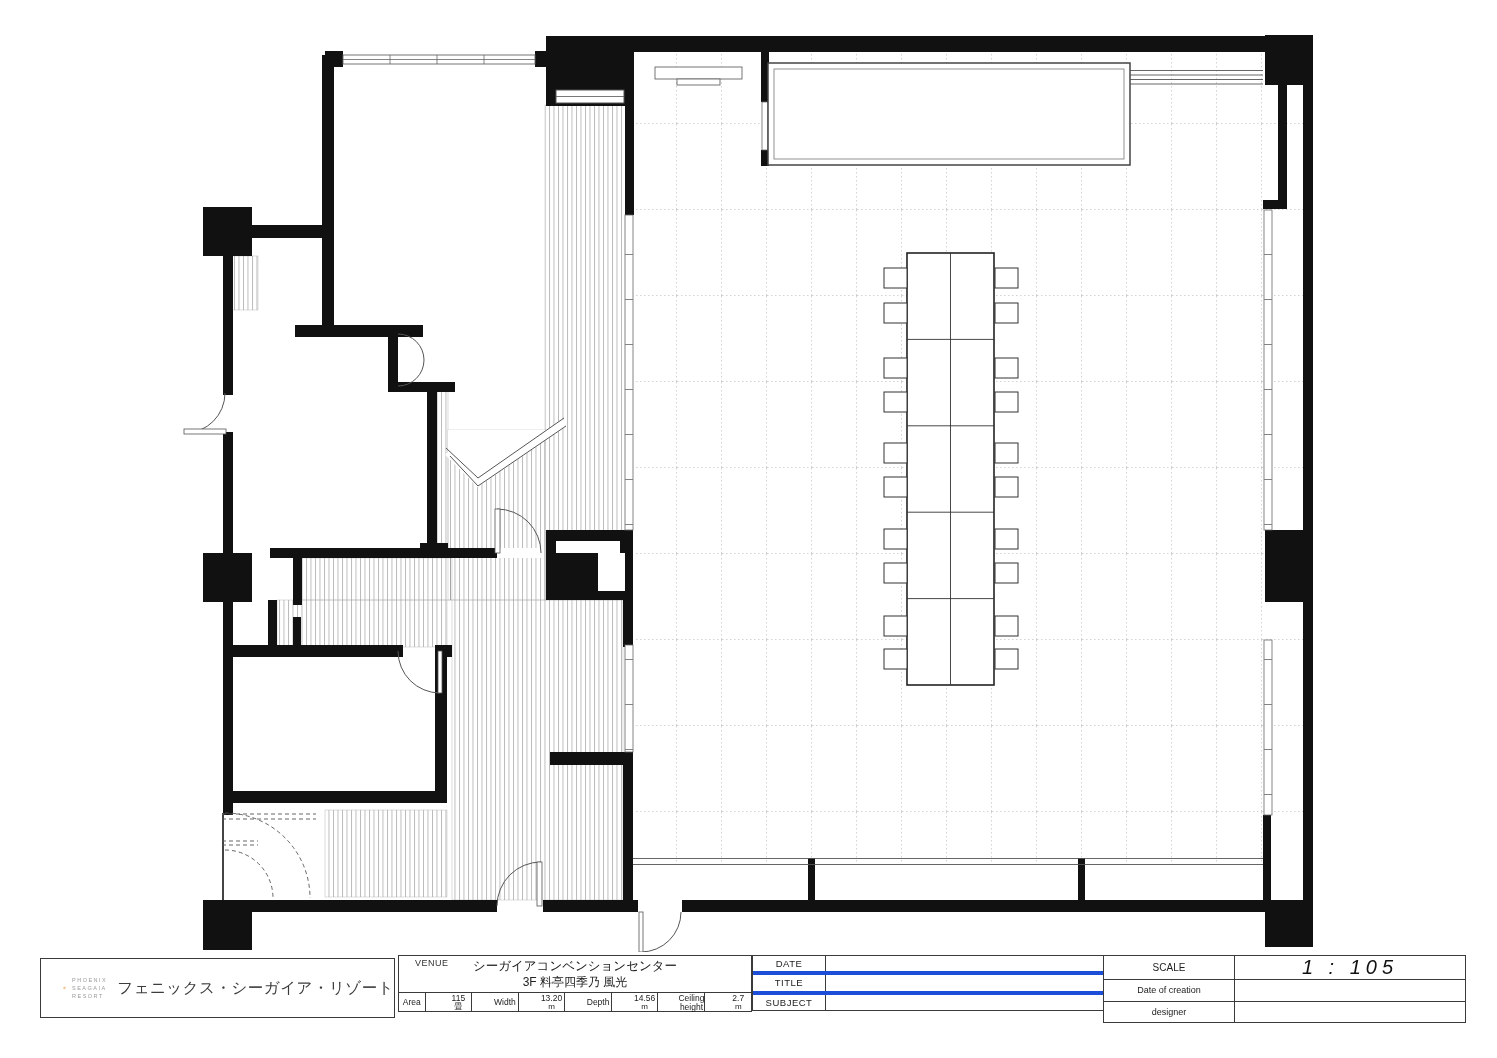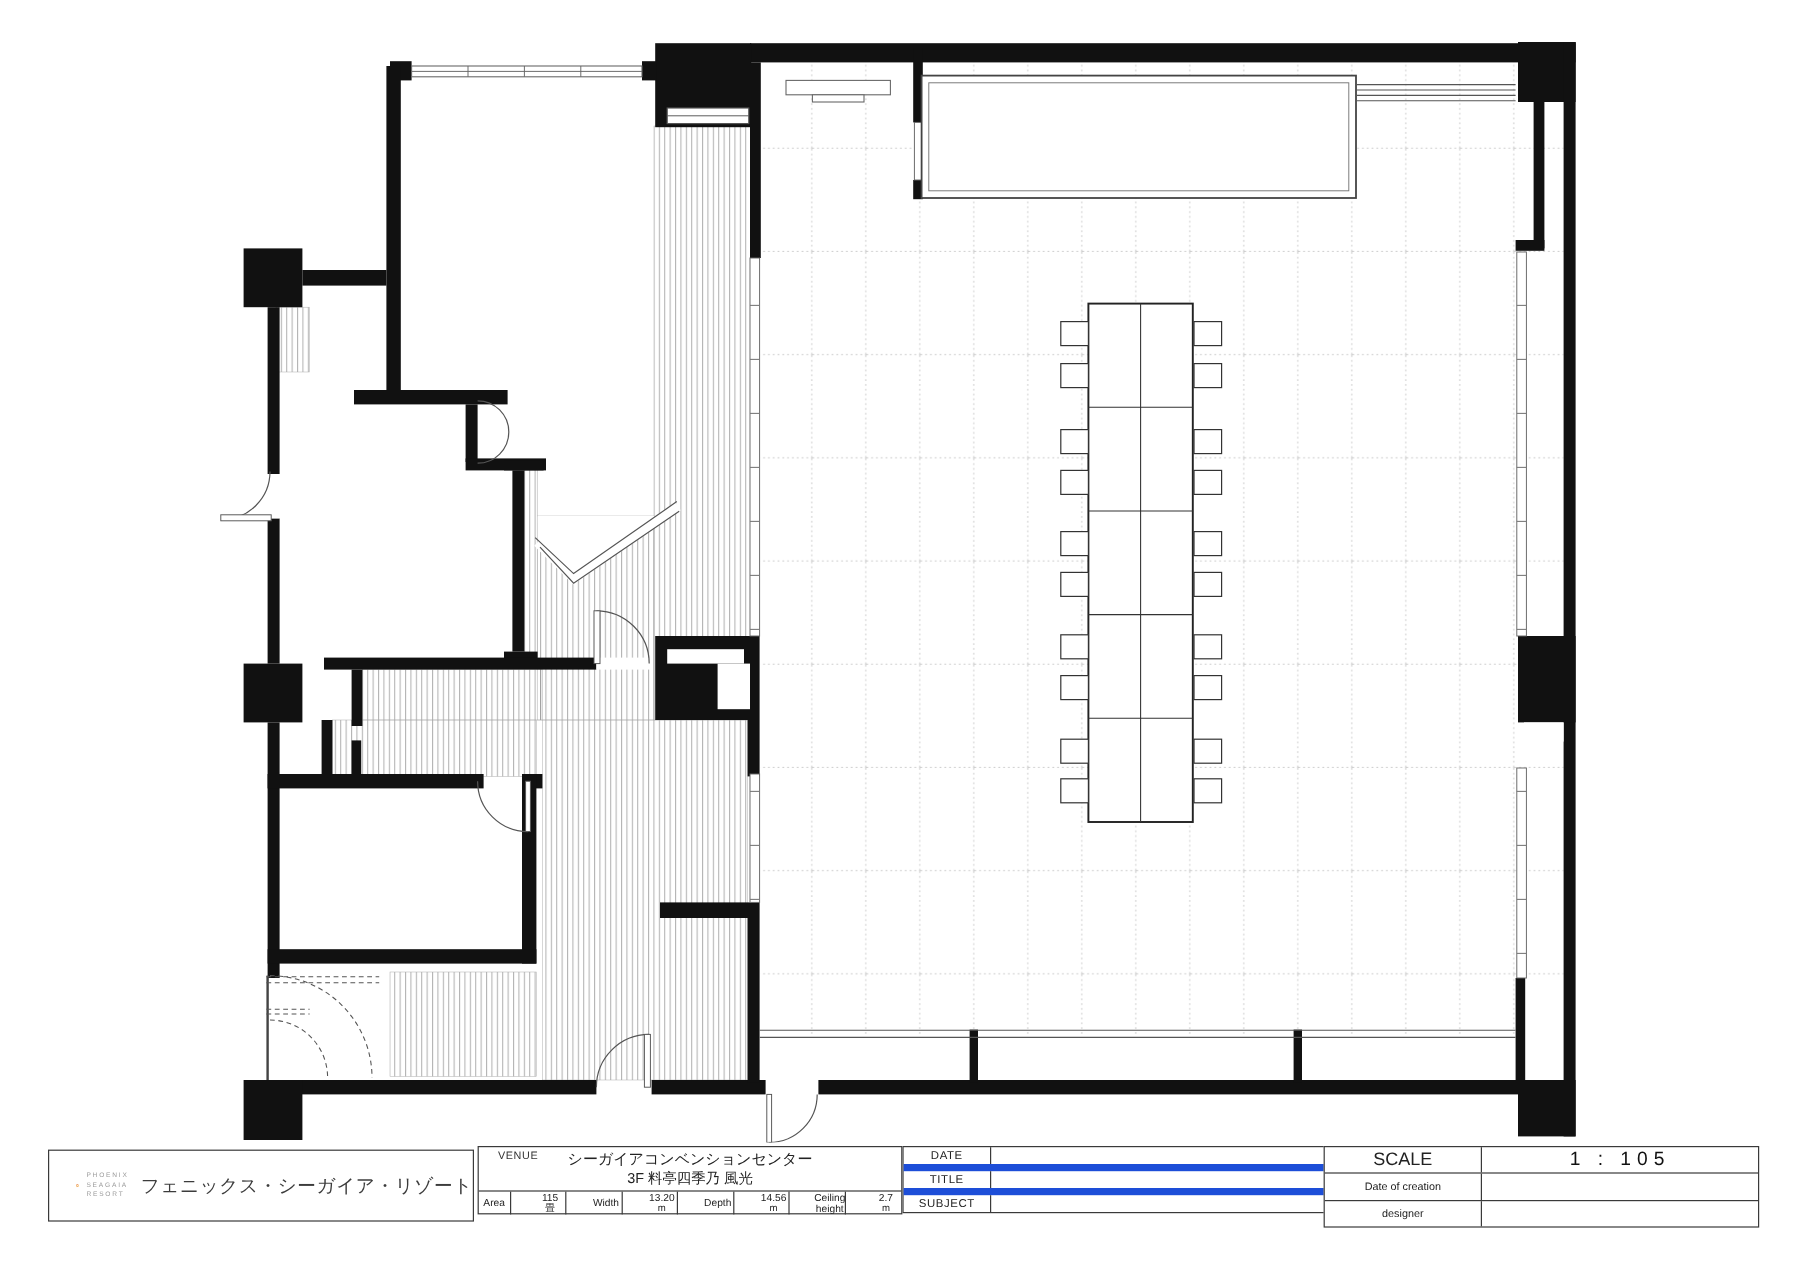--- a/index.html
+++ b/index.html
@@ -17,29 +17,29 @@
   .venue-top{position:relative;height:37px;box-sizing:border-box;border-bottom:1px solid #3a3a3a;}
   .venue-label{position:absolute;left:16px;top:2px;font-size:9px;color:#333;letter-spacing:0.5px;}
   .venue-name{position:absolute;left:0;right:0;top:3px;text-align:center;font-size:12.5px;line-height:1.25;color:#222;}
   .venue-name .l2{font-size:12px;}
   .spec-row{display:flex;height:19px;gap:20px;}
   .spec-cell{box-sizing:border-box;border-right:1px solid #3a3a3a;flex:1;display:flex;flex-direction:column;
     align-items:center;justify-content:center;font-size:8.5px;line-height:1.05;text-align:center;color:#222;}
   .spec-cell:last-child{border-right:none;}
   .spec-cell .u{font-size:8px;}
   .meta-box{left:752px;top:955px;width:353px;height:56px;border:1.4px solid #3a3a3a;display:flex;flex-direction:column;}
-  .meta-row{flex:1;display:flex;box-sizing:border-box;border-bottom:6px solid #1d4ed8;}
+  .meta-row{flex:1;display:flex;box-sizing:border-box;border-bottom:4px solid #1d4ed8;}
   .meta-row:last-child{border-bottom:none;}
   .meta-label{width:73px;box-sizing:border-box;border-right:1px solid #3a3a3a;display:flex;align-items:center;justify-content:center;font-size:9.5px;letter-spacing:0.5px;color:#222;}
   .meta-val{flex:1;}
   .print-box{left:1103px;top:955px;width:363px;height:68px;border:1.4px solid #3a3a3a;display:flex;flex-direction:column;}
   .print-row{flex:1;display:flex;box-sizing:border-box;border-bottom:1px solid #3a3a3a;}
   .print-row:last-child{border-bottom:none;}
-  .print-label{width:131px;box-sizing:border-box;border-right:1px solid #3a3a3a;display:flex;align-items:center;justify-content:center;font-size:15px;color:#222;}
-  .print-val{flex:1;display:flex;align-items:center;justify-content:center;font-size:16px;letter-spacing:5px;color:#111;}
+  .print-label{width:131px;box-sizing:border-box;border-right:1px solid #3a3a3a;display:flex;align-items:center;justify-content:center;font-size:10px;color:#222;}
+  .print-val{flex:1;display:flex;align-items:center;justify-content:center;font-size:20px;letter-spacing:5px;color:#111;font-style:italic;}
   .print-row.small .print-label{font-size:9px;}
 </style>
 </head>
 <body>
 
 <div class="sheet">
 
 <svg class="plan-svg" width="1497" height="952" viewBox="0 0 1497 952">
   <defs>
     <pattern id="hv" x="0" y="0" width="4.5" height="9" patternUnits="userSpaceOnUse">

